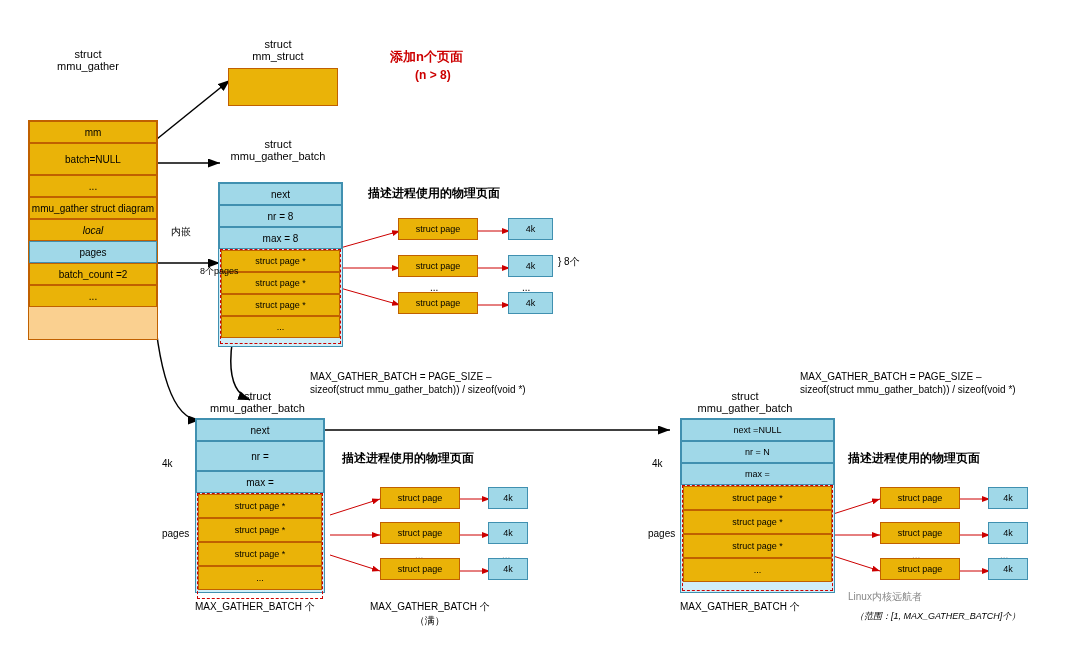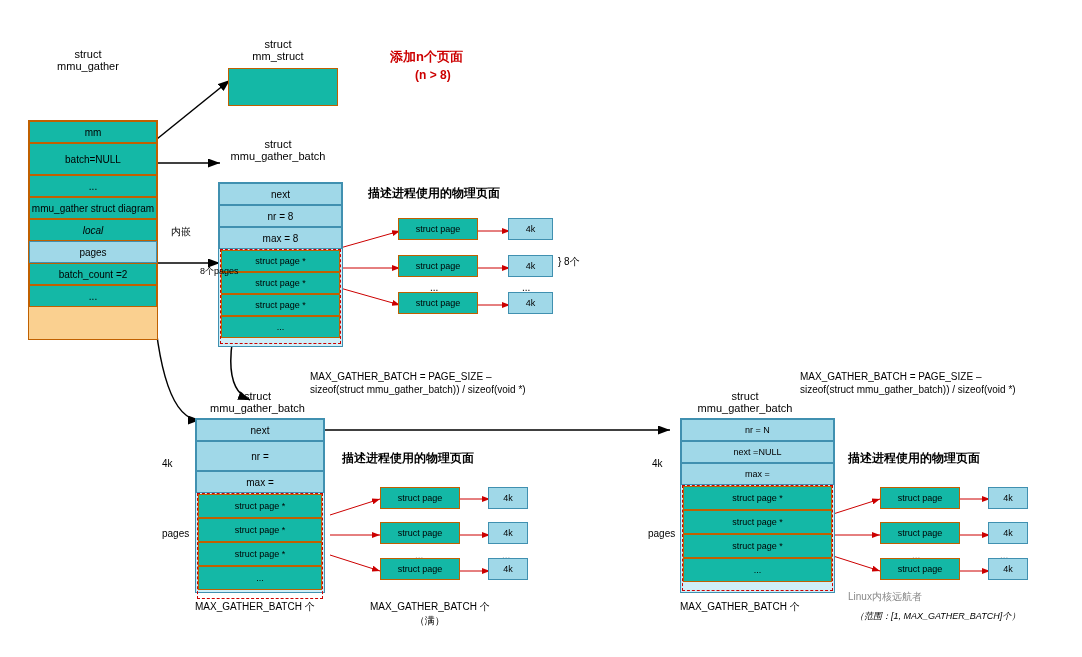--- a/index.html
+++ b/index.html
@@ -27,21 +27,21 @@
       font-size: 10px;
       display: flex;
       align-items: center;
       justify-content: center;
     }
     .struct-box.blue {
       background: #a0d8e8;
       border: 1px solid #4090b0;
     }
     .struct-box.orange {
-      background: #14b8a6;
+      background: #eab308;
       border: 1px solid #c06000;
     }
     
     .group-box {
       position: absolute;
       border: 1px solid #aaa;
       background: transparent;
     }
     .group-box.blue-bg {
       background: #d0eef8;
@@ -237,22 +237,22 @@
   <div class="label-text" style="left:195px; top:600px;">MAX_GATHER_BATCH 个</div>
 
   <div class="label-text" style="left:370px; top:600px; text-align:center;">MAX_GATHER_BATCH 个<br>（满）</div>
 
   <div style="position:absolute; left:680px; top:390px; text-align:center; width:130px;">
     <span>struct</span><br>
     <span>mmu_gather_batch</span>
   </div>
 
   <div class="group-box blue-bg" style="left:680px; top:418px; width:155px; height:175px;">
+    <div class="struct-box blue" style="position:relative;left:0;top:0;width:153px;height:22px;font-size:9px;">next =NULL</div>
     <div class="struct-box blue" style="position:relative;left:0;top:0;width:153px;height:22px;font-size:9px;">nr = N</div>
-    <div class="struct-box blue" style="position:relative;left:0;top:0;width:153px;height:22px;font-size:9px;">next =NULL</div>
     <div class="struct-box blue" style="position:relative;left:0;top:0;width:153px;height:22px;font-size:9px;">max =</div>
     <div style="position:relative;left:1px;top:0;width:151px;height:106px;border:1px dashed #cc0000;">
       <div class="struct-box orange" style="position:relative;left:0;top:0;width:149px;height:24px;font-size:9px;">struct page *</div>
       <div class="struct-box orange" style="position:relative;left:0;top:0;width:149px;height:24px;font-size:9px;">struct page *</div>
       <div class="struct-box orange" style="position:relative;left:0;top:0;width:149px;height:24px;font-size:9px;">struct page *</div>
       <div class="struct-box orange" style="position:relative;left:0;top:0;width:149px;height:24px;font-size:9px;">...</div>
     </div>
   </div>
 
   <div class="label-text" style="left:652px; top:458px;">4k</div>

